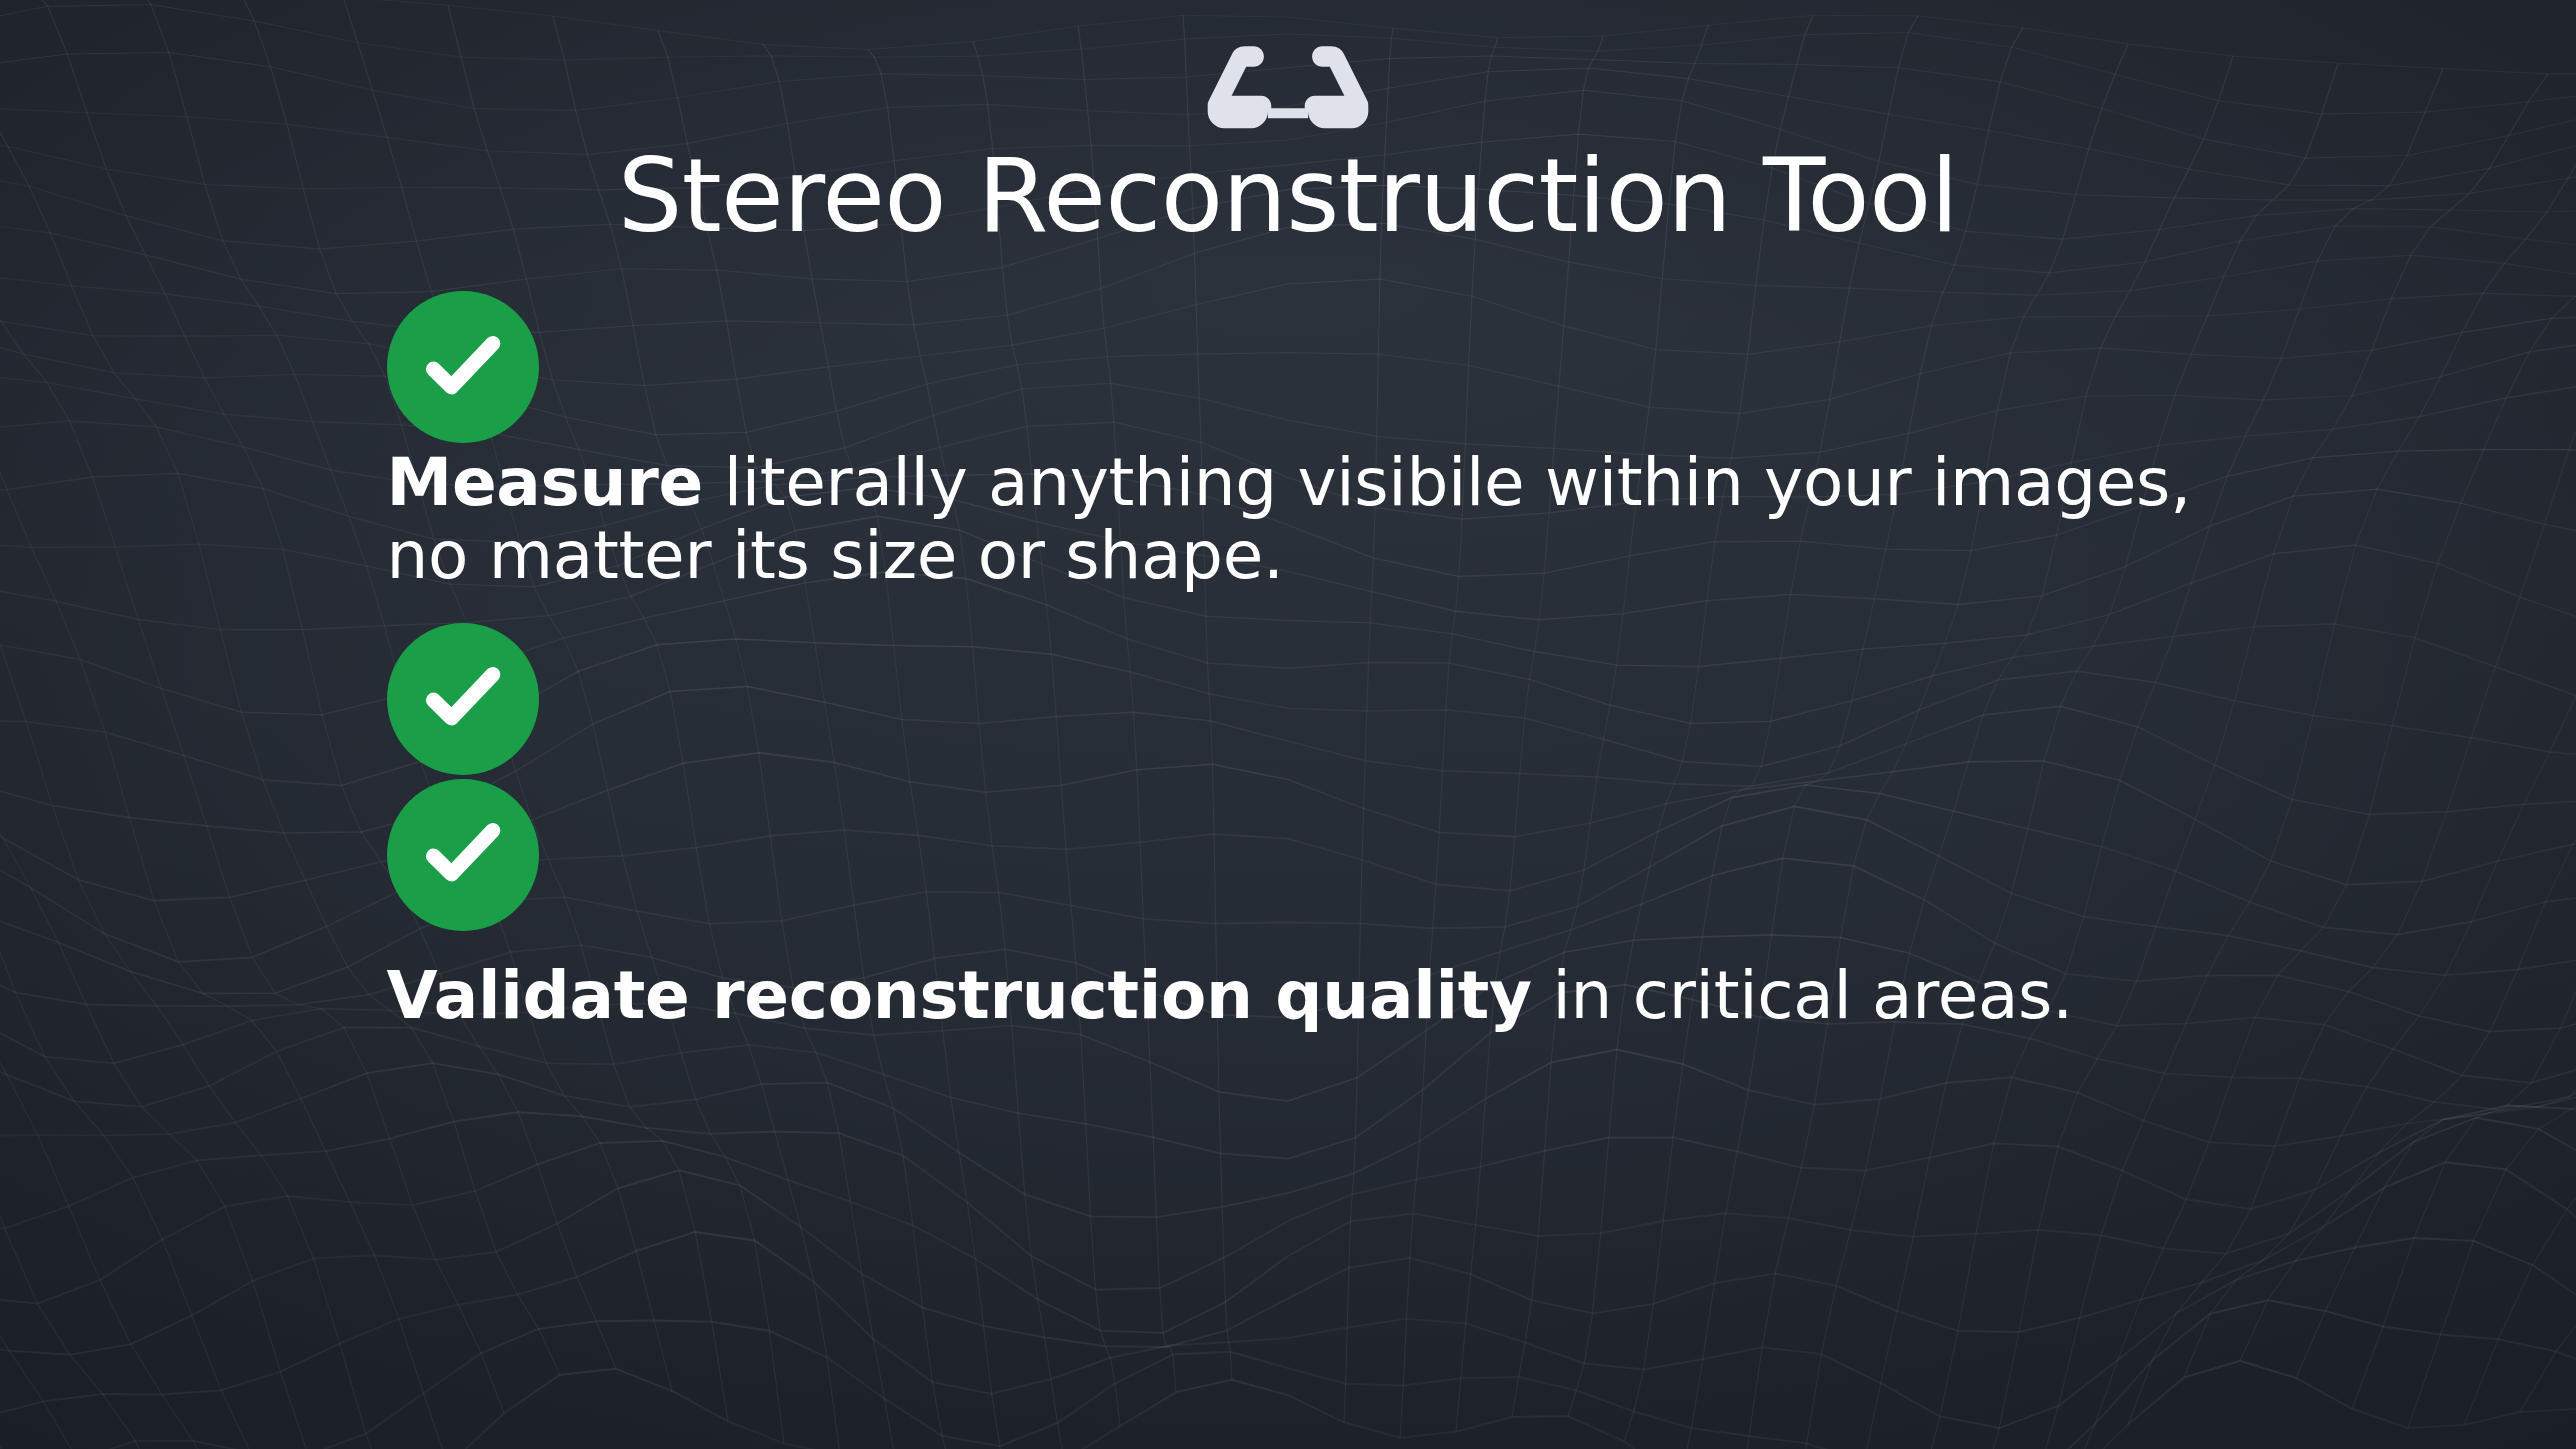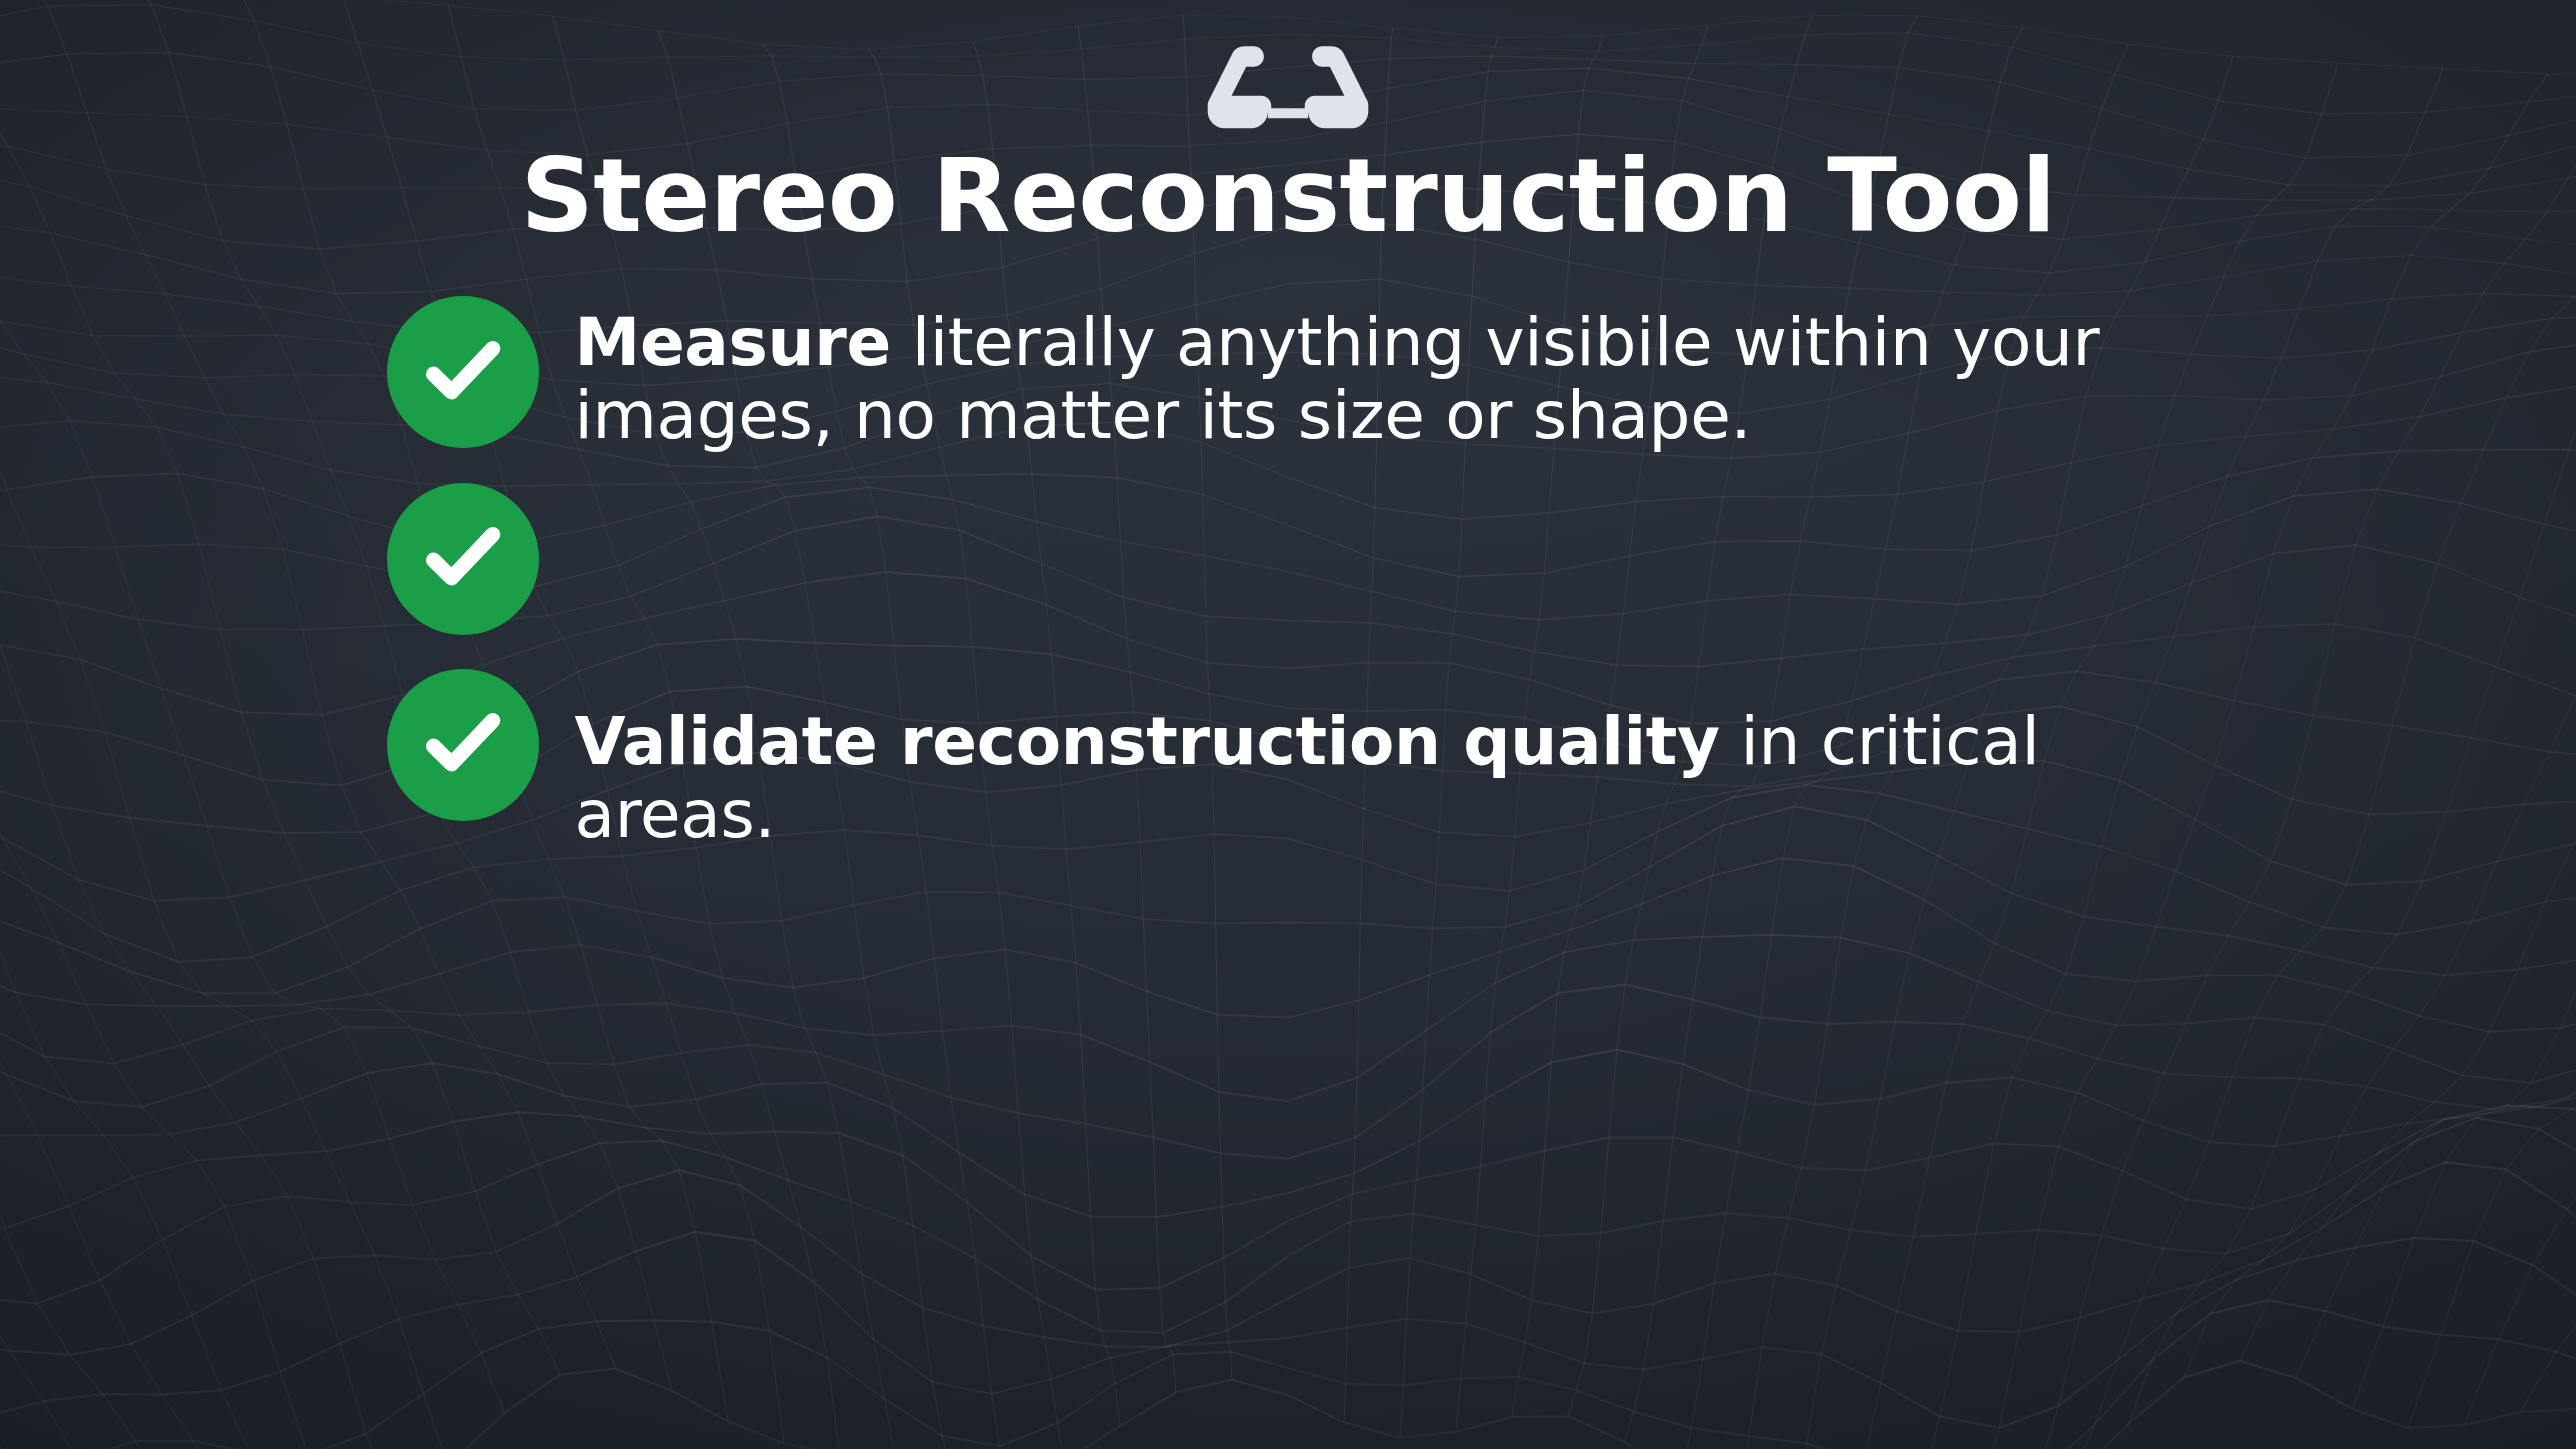--- a/index.html
+++ b/index.html
@@ -39,41 +39,42 @@
     align-items:center;
     padding-top:43px;
   }
 
   
   #glasses-icon { display:block; }
 
   
   #page-title {
     font-family:"DejaVu Sans", sans-serif;
-    font-weight:700;
+    font-weight:400;
     font-size:102px;
     line-height:1.06;
     color:#ffffff;
     letter-spacing:-0.7px;
     margin-top:12px;
     text-align:center;
     white-space:nowrap;
   }
 
   
   #feature-list {
     list-style:none;
     margin-top:52px;
     width:1851px;
     margin-left:48px;
   }
   .feature-item {
     display:flex;
-    align-items:center;
+    align-items:flex-start;
     margin-bottom:42px;
+    flex-direction:column;
   }
   .feature-item:last-child { margin-bottom:0; }
 
   .check-badge {
     flex:0 0 auto;
     width:152px; height:152px;
     border-radius:50%;
     background:#1a9e48;
     display:flex; align-items:center; justify-content:center;
     margin-right:36px;

